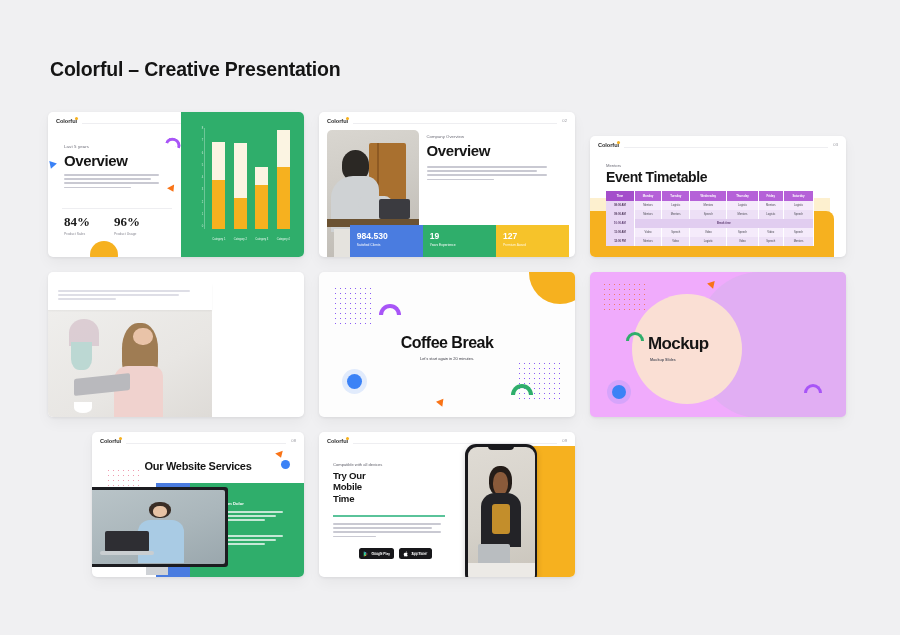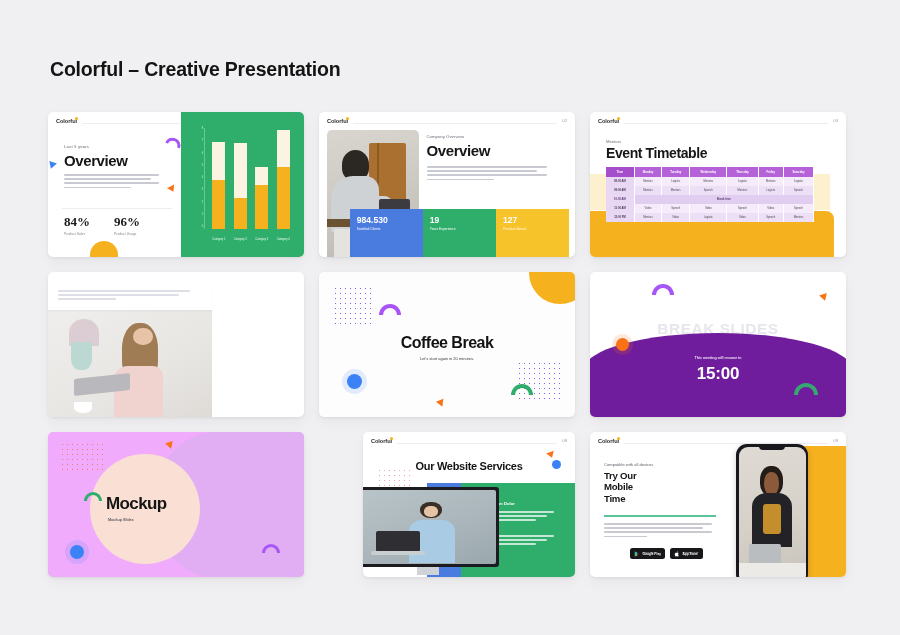--- a/index.html
+++ b/index.html
@@ -133,35 +133,35 @@
   .s2 .photo .torso { position:absolute; left:4%; top:36%; width:52%; height:44%; background:#cfd2d4; border-radius:22px 14px 0 0; }
   .s2 .photo .arm { position:absolute; left:34%; top:52%; width:36%; height:12%; background:#cfd2d4; border-radius:10px; }
   .s2 .photo .laptop { position:absolute; left:56%; top:54%; width:34%; height:16%; background:#3b3b40; border-radius:2px; }
   .s2 .photo .desk { position:absolute; left:0; top:70%; width:100%; height:6%; background:#6b5232; }
   .s2 .photo .chair { position:absolute; left:8%; top:78%; width:34%; height:22%; background:#e5e3de; }
   .s2 .right { position: absolute; left: 42%; top: 22px; right: 10px; }
   .s2 .kicker { font-size: 4.3px; color: #6d6d78; }
   .s2 .h1 { font-size: 15px; font-weight: bold; color: #161616; letter-spacing: -0.4px; margin-top: 3px; }
   .s2 .body { margin-top: 7px; width: 120px; }
   .s2 .statrow {
-    position: absolute; left: 12%; right: 6px; bottom: 0; height: 48px;
+    position: absolute; left: 12%; right: 6px; bottom: 0; height: 32px;
     display: flex;
   }
   .s2 .statbox { flex: 1; padding: 6px 7px 0 7px; }
   .s2 .statbox .num { font-size: 8.6px; font-weight: bold; }
   .s2 .statbox .lbl { font-size: 3.3px; margin-top: 2px; }
   .s2 .b-blue { background: #4a7ce0; }
   .s2 .b-blue .num, .s2 .b-blue .lbl { color: #fff; }
   .s2 .b-green { background: #2fae6b; }
   .s2 .b-green .num, .s2 .b-green .lbl { color: #fff; }
   .s2 .b-yellow { background: #f6c32a; }
   .s2 .b-yellow .num { color: #fff; }
   .s2 .b-yellow .lbl { color: #fff7df; }
   
-  .s3 { background: #fff; }
+  .s3 { background: #fff; margin-top: 24px; }
   .s3 .ylgblock {
     position: absolute; left: -6px; top: 62px; width: 246px; height: 36px;
     background: #fdf0cf;
   }
   .s3 .ybig {
     position: absolute; left: -8px; bottom: -16px; width: 252px; height: 62px;
     background: #f6b11f; border-radius: 8px;
   }
   .s3 .kicker { position: absolute; left: 16px; top: 27px; font-size: 4.2px; color: #6d6d78; }
   .s3 .h1 {
@@ -571,30 +571,20 @@
     <div class="deco dots" style="left:14px; top:14px; width:42px; height:40px; color:#8b5cf6;"></div>
     <div class="deco dots" style="right:12px; bottom:14px; width:46px; height:42px; color:#8b5cf6;"></div>
     <div class="deco arch" style="left:60px; top:32px; width:22px; height:11px; border-width:4px; border-color:#a855f7;"></div>
     <div class="deco arch" style="right:42px; bottom:22px; width:22px; height:11px; border-width:4px; border-color:#2fae6b;"></div>
     <div class="bluedot"></div>
     <div class="deco tri" style="left:118px; bottom:10px; border-top:7px solid #f97316; transform:rotate(-22deg);"></div>
     <div class="h1">Coffee Break</div>
     <div class="sub">Let's start again in 20 minutes.</div>
   </div>
 
-  <div class="slide s6">
-    <div class="watermark">BREAK SLIDES</div>
-    <div class="deco arch" style="left:62px; top:12px; width:22px; height:11px; border-width:4px; border-color:#a855f7; z-index:5;"></div>
-    <div class="deco tri" style="right:18px; top:22px; border-top:7px solid #f97316; transform:rotate(-18deg); z-index:5;"></div>
-    <div class="arch-big"></div>
-    <div class="orangedot"></div>
-    <div class="deco arch" style="right:28px; bottom:22px; width:24px; height:12px; border-width:4px; border-color:#34a870; z-index:5;"></div>
-    <div class="resume">This meeting will resume in</div>
-    <div class="timer">15:00</div>
-  </div>
 
   <div class="slide s7">
     <div class="deco dots" style="left:12px; top:10px; width:44px; height:32px; color:#f07a6a;"></div>
     <div class="lavc2"></div>
     <div class="pinkc"></div>
     <div class="deco tri" style="left:118px; top:10px; border-top:7px solid #f97316; transform:rotate(-18deg);"></div>
     <div class="deco arch" style="left:36px; top:60px; width:18px; height:9px; border-width:3.5px; border-color:#2fae6b;"></div>
     <div class="deco arch" style="right:24px; bottom:24px; width:18px; height:9px; border-width:3.5px; border-color:#a855f7;"></div>
     <div class="bluedot"></div>
     <div class="h1">Mockup</div>

